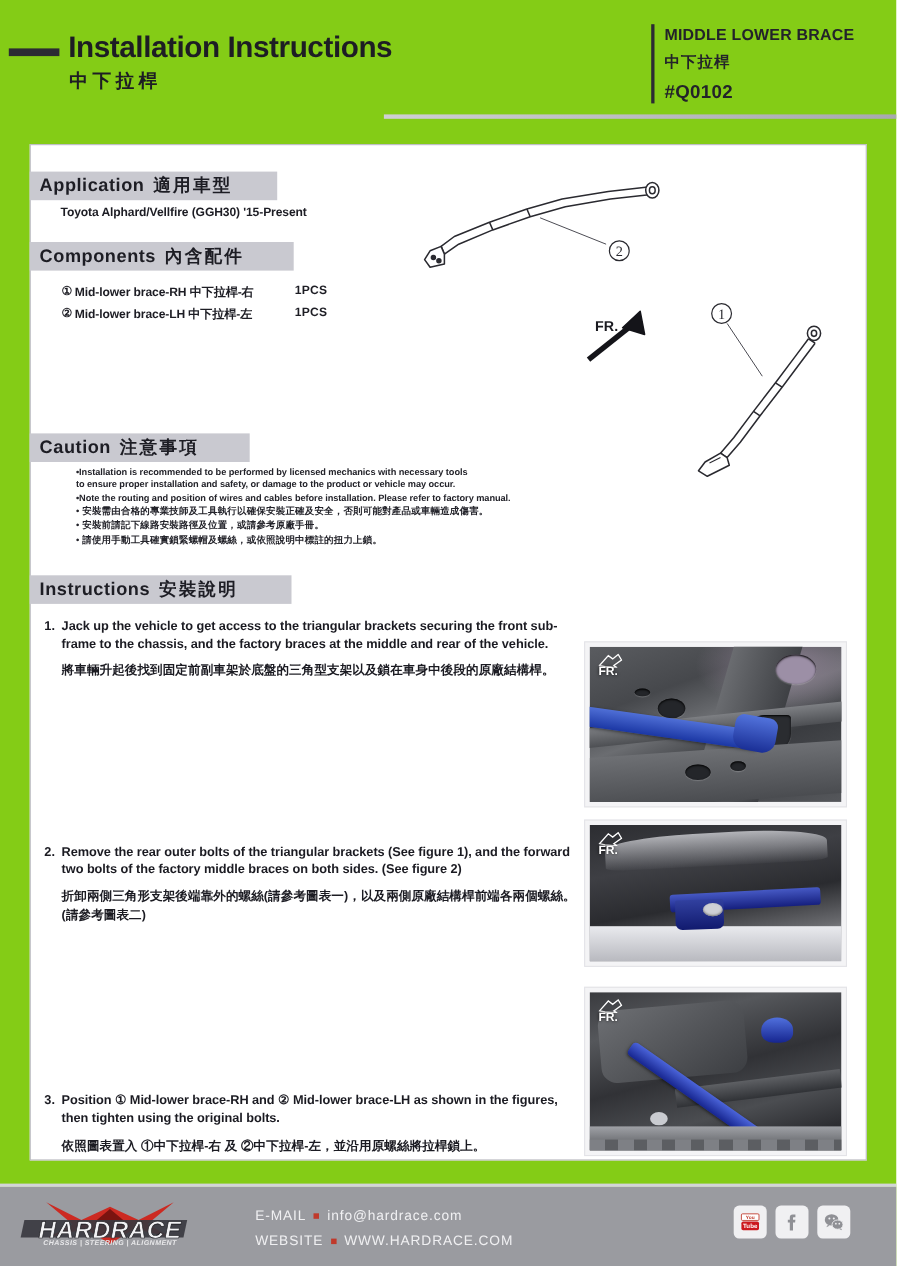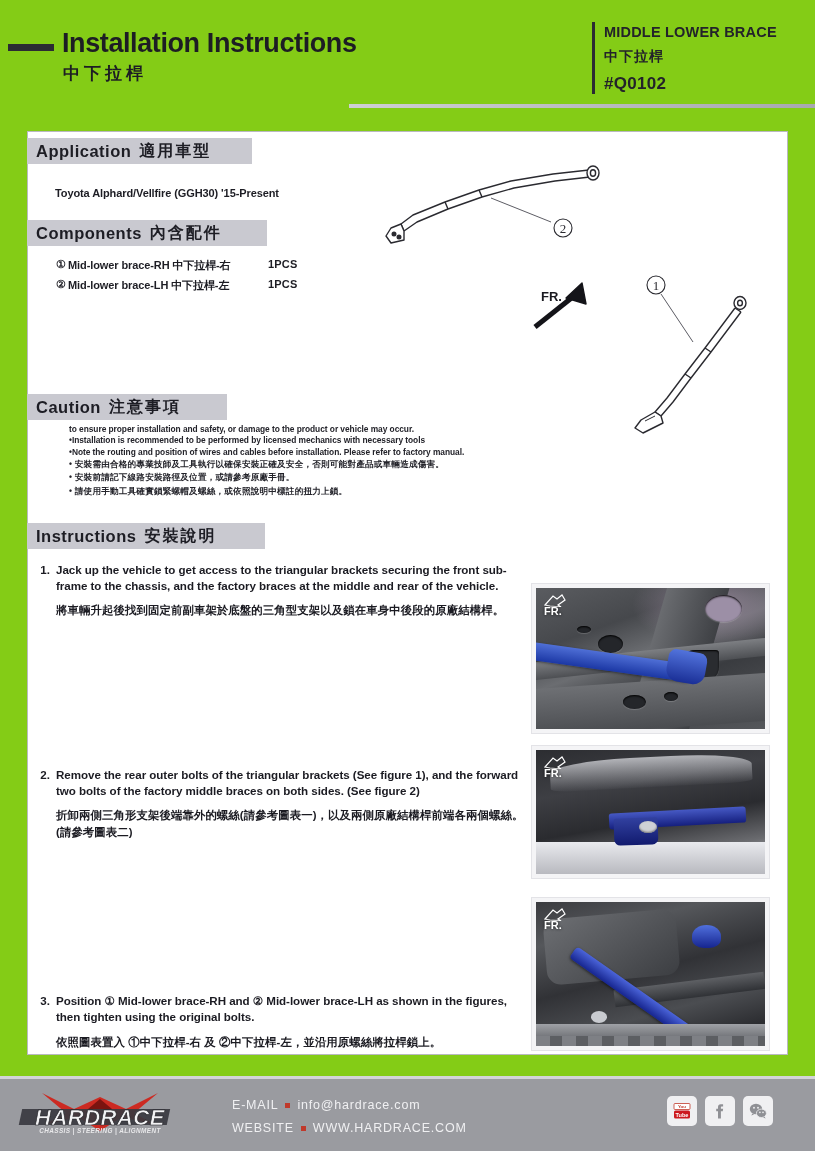--- a/index.html
+++ b/index.html
@@ -54,21 +54,21 @@
     border:1px solid #b9b9c0; background:#fff;
   }
 
   .sec-head {
     position:absolute; height:26px; background:#c9c9d0;
     display:flex; align-items:center; padding:0 10px 0 9px;
   }
   .sec-head .en { font-size:16.5px; font-weight:bold; color:#1d1d24; letter-spacing:0.5px; }
   .sec-head .zh { font-size:16px; font-weight:bold; color:#1d1d24; margin-left:8px; letter-spacing:2px; }
 
-  #sec-application { left:-1px; top:6px; width:225px; }
+  #sec-application { left:-1px; top:24px; width:225px; }
   #sec-components { left:-1px; top:88px; width:240px; }
   #sec-caution    { left:-1px; top:262px; width:200px;text-align:right; }
   #sec-instructions { left:-1px; top:391px; width:238px; }
 
   .app-text {
     position:absolute; left:27px; top:55px;
     font-size:11px; font-weight:bold; color:#1d1d24; letter-spacing:-0.1px;
   }
 
   .comp-list { position:absolute; left:28px; top:126px; }
@@ -314,22 +314,22 @@
         <text x="273" y="138" font-family="Liberation Serif, serif" font-size="13" fill="#2a2a30" text-anchor="middle">1</text>
       </svg>
       <div class="fr-label">FR.</div>
     </div>
 
     <div class="sec-head" id="sec-caution">
       <span class="en">Caution</span>
       <span class="zh">注意事項</span>
     </div>
     <div class="caution-list">
+      <div class="ln">•Installation is recommended to be performed by licensed mechanics with necessary tools</div>
       <div class="ln">  to ensure proper installation and safety, or damage to the product or vehicle may occur.</div>
-      <div class="ln">•Installation is recommended to be performed by licensed mechanics with necessary tools</div>
       <div class="ln">•Note the routing and position of wires and cables before installation. Please refer to factory manual.</div>
       <div class="zh">• 安裝需由合格的專業技師及工具執行以確保安裝正確及安全，否則可能對產品或車輛造成傷害。</div>
       <div class="zh">• 安裝前請記下線路安裝路徑及位置，或請參考原廠手冊。</div>
       <div class="zh">• 請使用手動工具確實鎖緊螺帽及螺絲，或依照說明中標註的扭力上鎖。</div>
     </div>
 
     <div class="sec-head" id="sec-instructions">
       <span class="en">Instructions</span>
       <span class="zh">安裝說明</span>
     </div>

